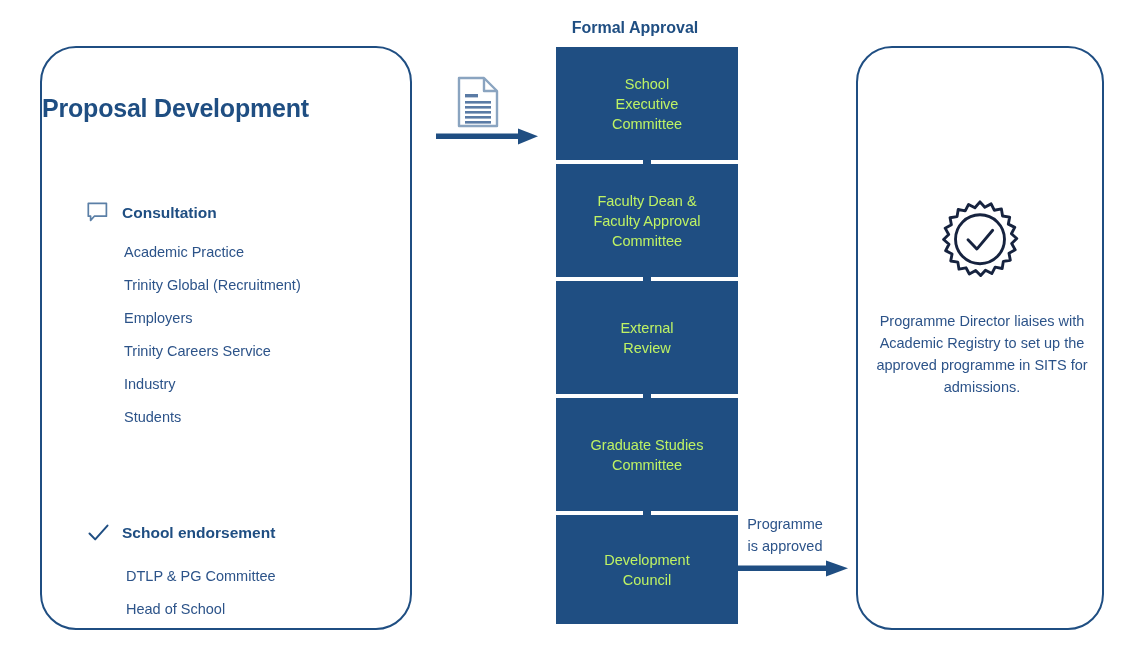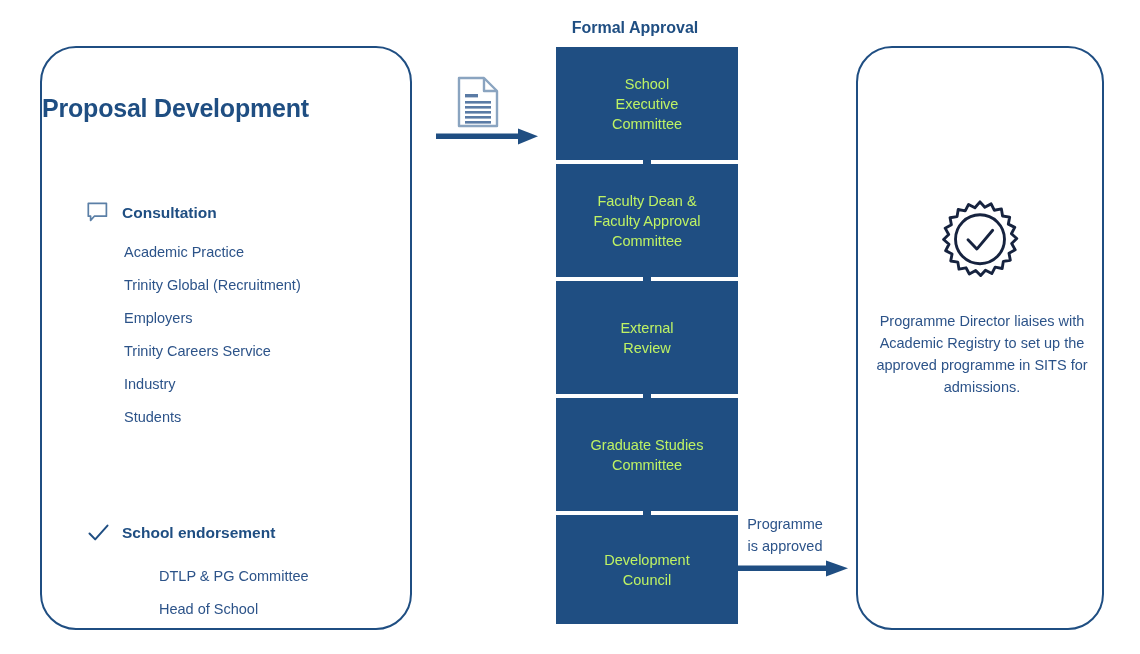--- a/index.html
+++ b/index.html
@@ -81,21 +81,21 @@
     padding-left: 82px;
     font-size: 14.5px;
     color: #2c5389;
     line-height: 33px;
     height: 33px;
     white-space: nowrap;
   }
   #consultation-group { top: 155px; }
   #consultation-list { top: 188px; }
   #endorsement-group { top: 475px; }
-  #endorsement-list { top: 512px; padding-left: 33px; }
+  #endorsement-list { top: 512px; }
   #endorsement-list .sub-item { padding-left: 84px; }
 
   
   #formal-approval-title {
     position: absolute;
     left: 540px;
     top: 19px;
     width: 190px;
     text-align: center;
     font-size: 16px;

